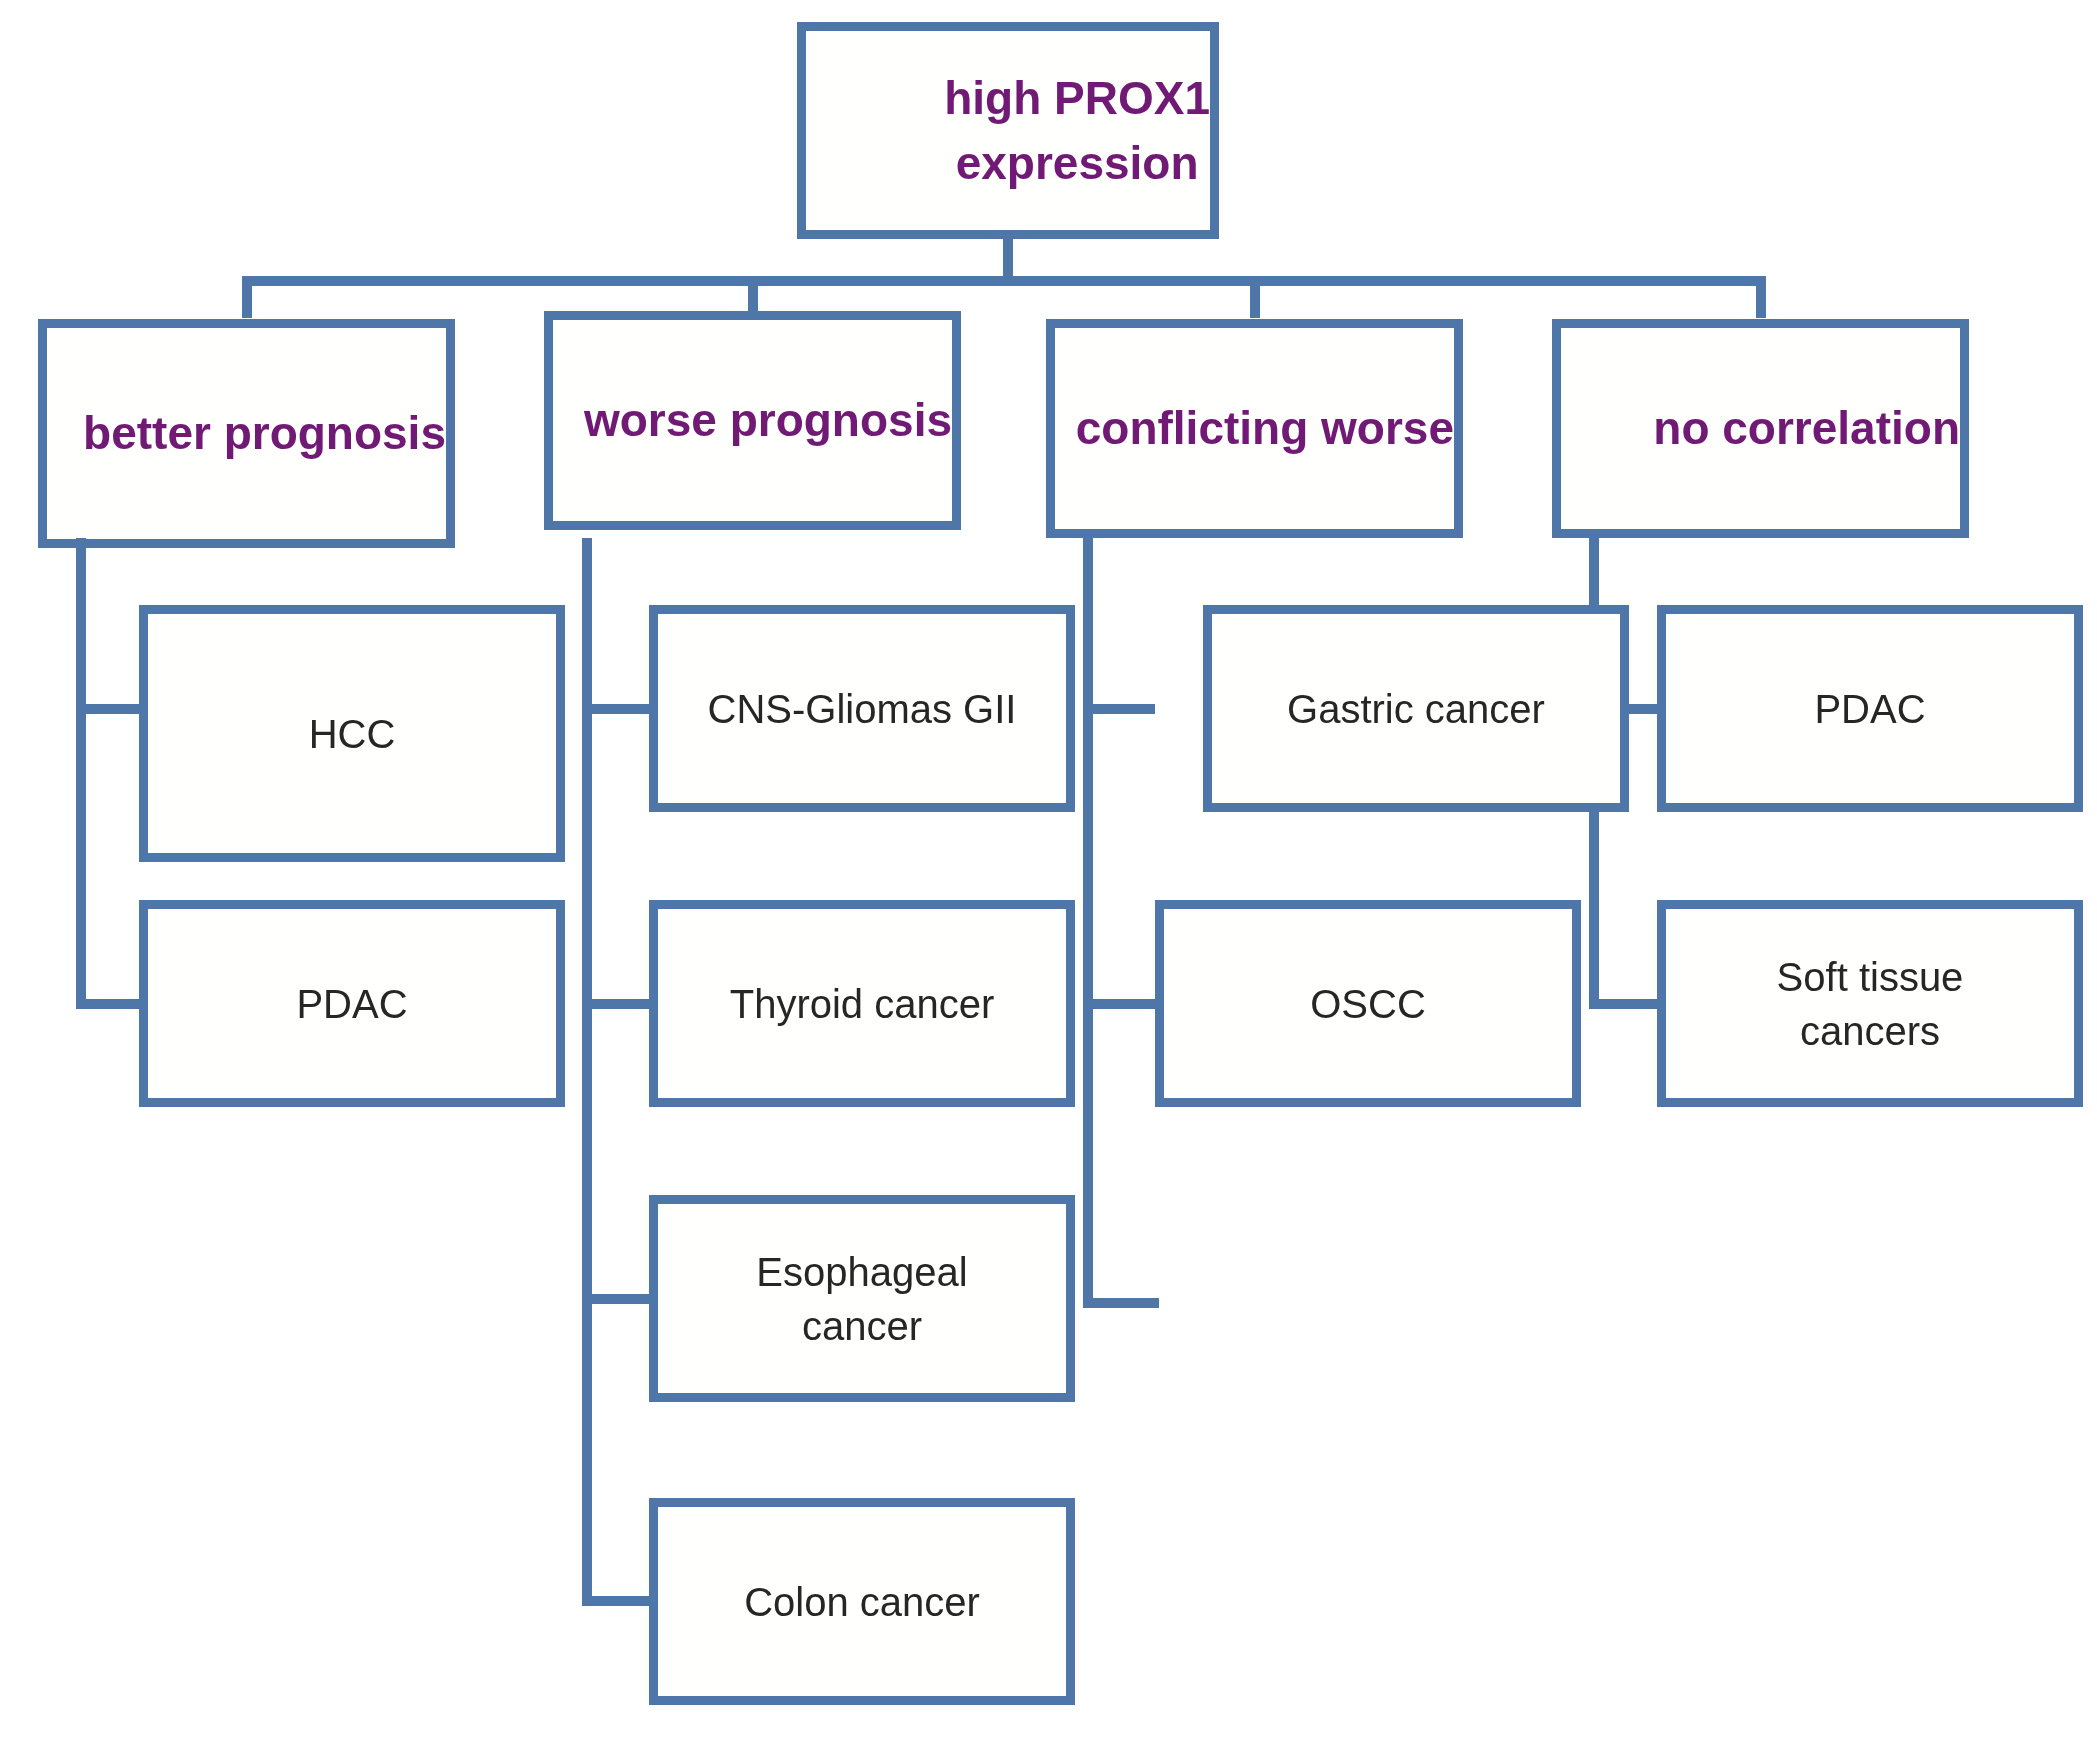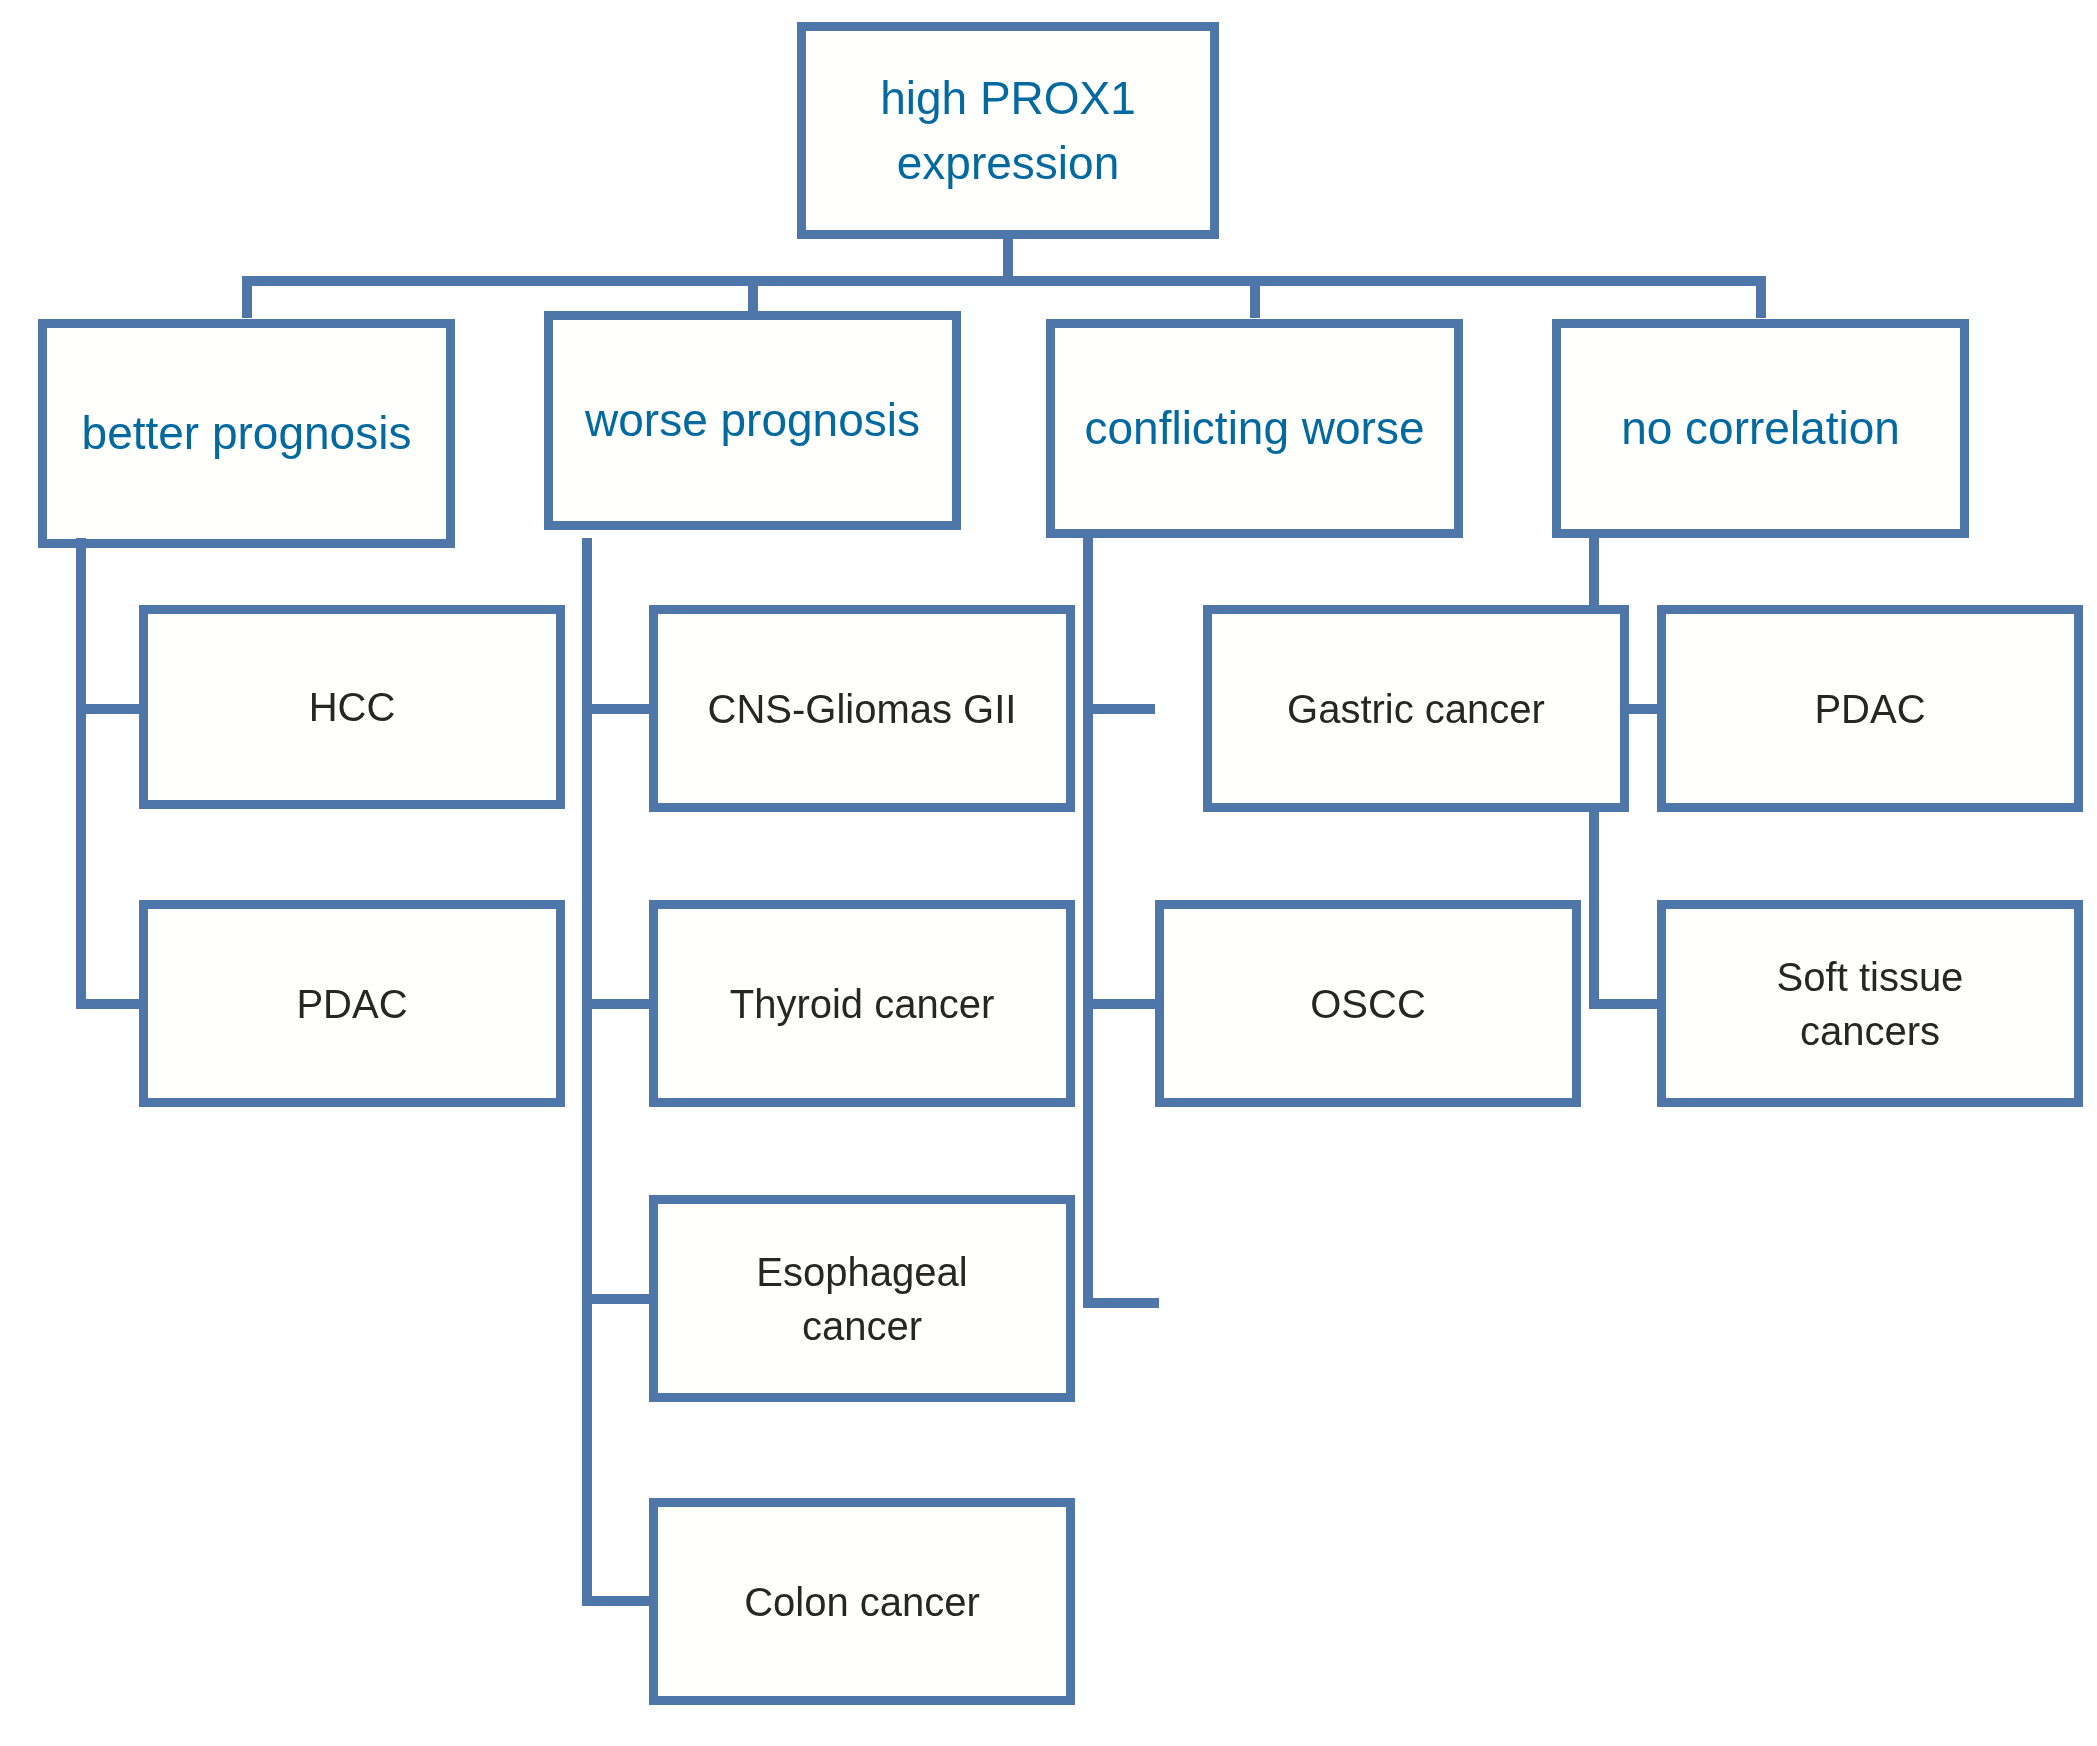--- a/index.html
+++ b/index.html
@@ -19,24 +19,25 @@
     position:absolute;
     box-sizing:border-box;
     border:9.6px solid var(--line);
     background:#fffffe;
     display:flex;align-items:center;justify-content:center;
     text-align:center;
     color:var(--text);
     white-space:pre-line;
   }
   .root-box,.branch-box{
-    font-weight:normal;
+    font-weight:bold;
     font-size:46px;
     line-height:1.4;
-    color:#0369a1;
+    color:#701a75;
+    justify-content:flex-end;
   }
   .leaf-box{
     font-weight:normal;
     font-size:40px;
     line-height:1.35;
     color:#262626;
   }
   .hline,.vline{
     position:absolute;
     background:var(--line);
@@ -82,21 +83,21 @@
   <div class="hline" style="left:582px;top:704px;width:68px;height:9.6px"></div>
   <div class="hline" style="left:582px;top:999px;width:68px;height:9.6px"></div>
   <div class="hline" style="left:582px;top:1294px;width:68px;height:9.6px"></div>
   <div class="hline" style="left:582px;top:1596px;width:68px;height:9.6px"></div>
   <div class="hline" style="left:1083px;top:704px;width:72px;height:9.6px"></div>
   <div class="hline" style="left:1083px;top:999px;width:72px;height:9.6px"></div>
   <div class="hline" style="left:1083px;top:1298px;width:76px;height:9.6px"></div>
   <div class="hline" style="left:1589px;top:704px;width:68px;height:9.6px"></div>
   <div class="hline" style="left:1589px;top:999px;width:68px;height:9.6px"></div>
 
-  <div class="box leaf-box" style="left:139px;top:605px;width:426px;height:204px">
+  <div class="box leaf-box" style="left:139px;top:605px;width:426px;height:257px">
     <span>HCC</span>
   </div>
   <div class="box leaf-box" style="left:139px;top:900px;width:426px;height:207px">
     <span>PDAC</span>
   </div>
 
   <div class="box leaf-box" style="left:649px;top:605px;width:426px;height:207px">
     <span>CNS-Gliomas GII</span>
   </div>
   <div class="box leaf-box" style="left:649px;top:900px;width:426px;height:207px">

